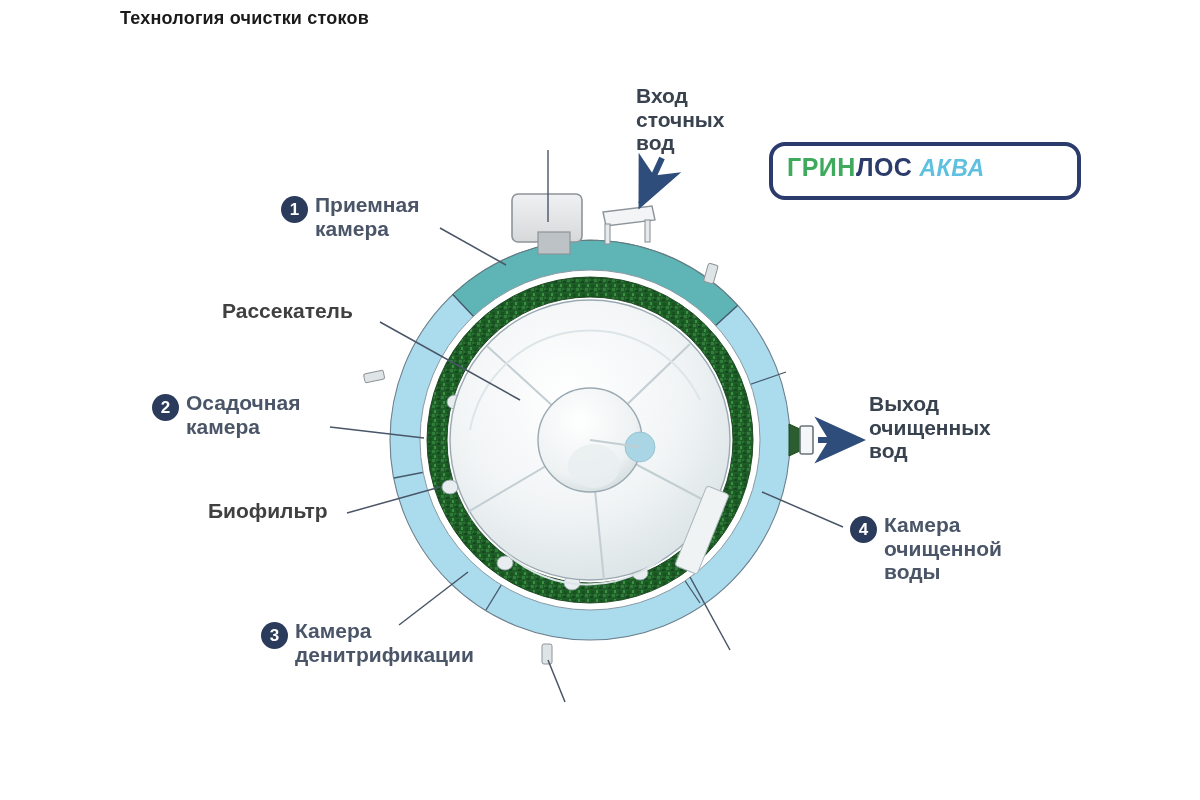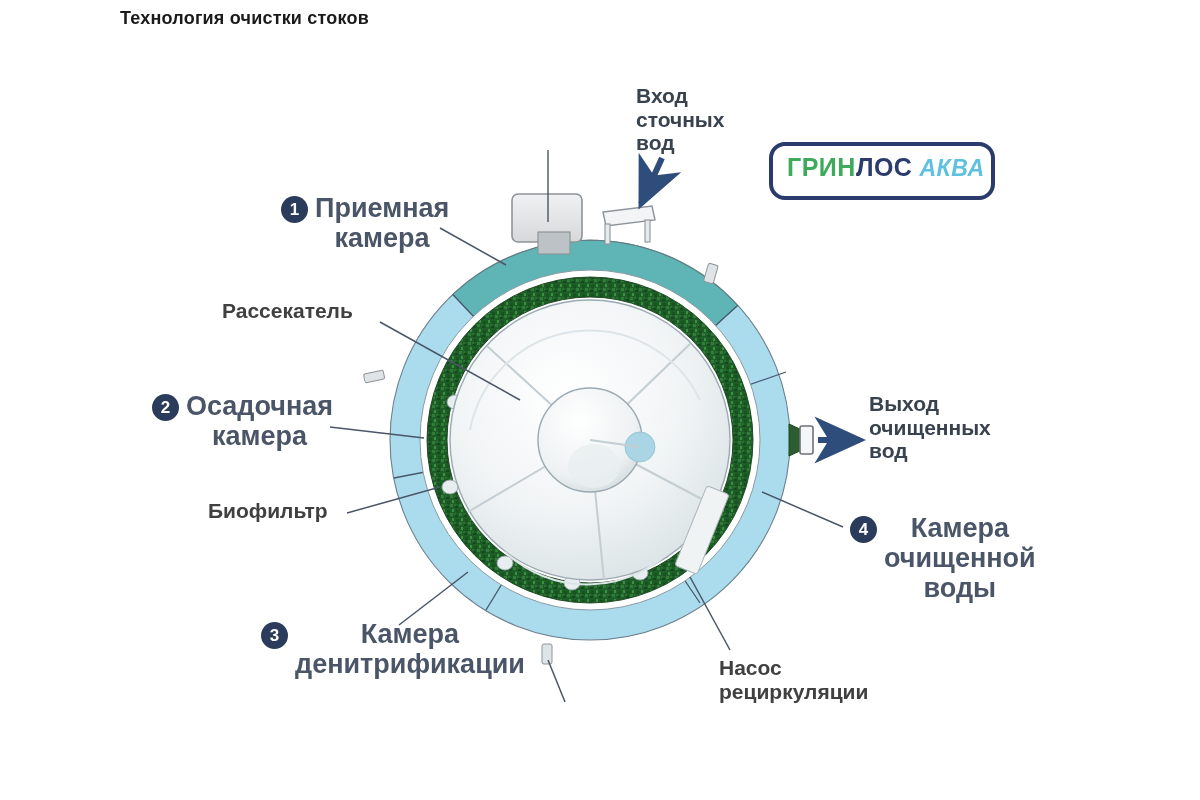--- a/index.html
+++ b/index.html
@@ -68,33 +68,32 @@
     font-size: 17px;
     font-weight: bold;
     display: flex;
     align-items: center;
     justify-content: center;
     flex: 0 0 auto;
     margin-top: 3px;
   }
   .num-text {
     color: #4a5568;
-    font-size: 27px;
+    font-size: 21px;
     font-weight: bold;
     line-height: 1.12;
     white-space: pre-line;
-    text-align: center;
   }
 
   
   .logo-box {
     position: absolute;
     left: 769px;
     top: 142px;
-    width: 226px;
+    width: 312px;
     border: 4px solid #2b3b6b;
     border-radius: 16px;
     background: #ffffff;
     padding: 7px 14px 12px 14px;
     box-sizing: border-box;
   }
   .logo-title {
     font-size: 25px;
     font-weight: bold;
     letter-spacing: 0.5px;
@@ -241,22 +240,20 @@
 вод</div>
 
   <div class="callout" style="left:222px; top:299px;">Рассекатель</div>
 
   <div class="callout" style="left:208px; top:499px;">Биофильтр</div>
 
   <div class="callout dark" style="left:869px; top:392px;">Выход
 очищенных
 вод</div>
 
-  <div class="callout" style="left:719px; top:656px;">Насос
-рециркуляции</div>
 
 
   <div class="num-callout" style="left:281px; top:193px;">
     <div class="num-badge">1</div>
     <div class="num-text">Приемная
 камера</div>
   </div>
 
   <div class="num-callout" style="left:152px; top:391px;">
     <div class="num-badge">2</div>

